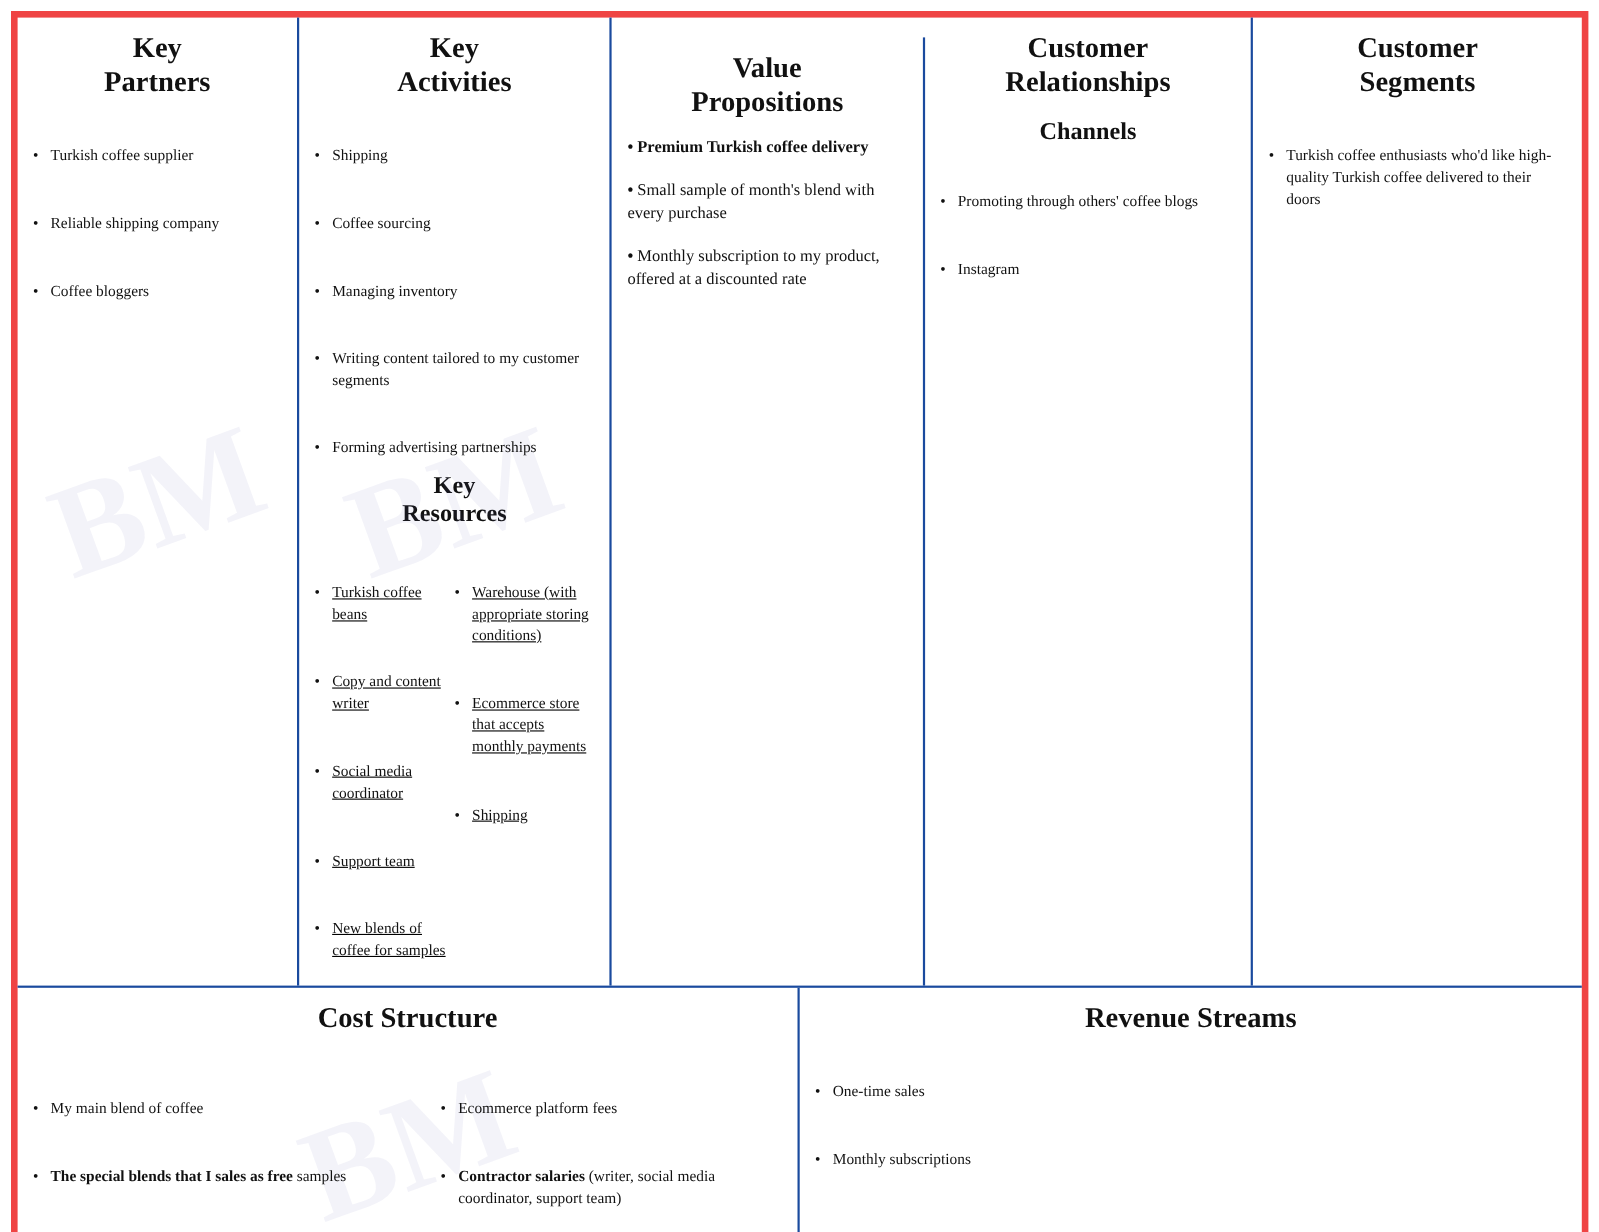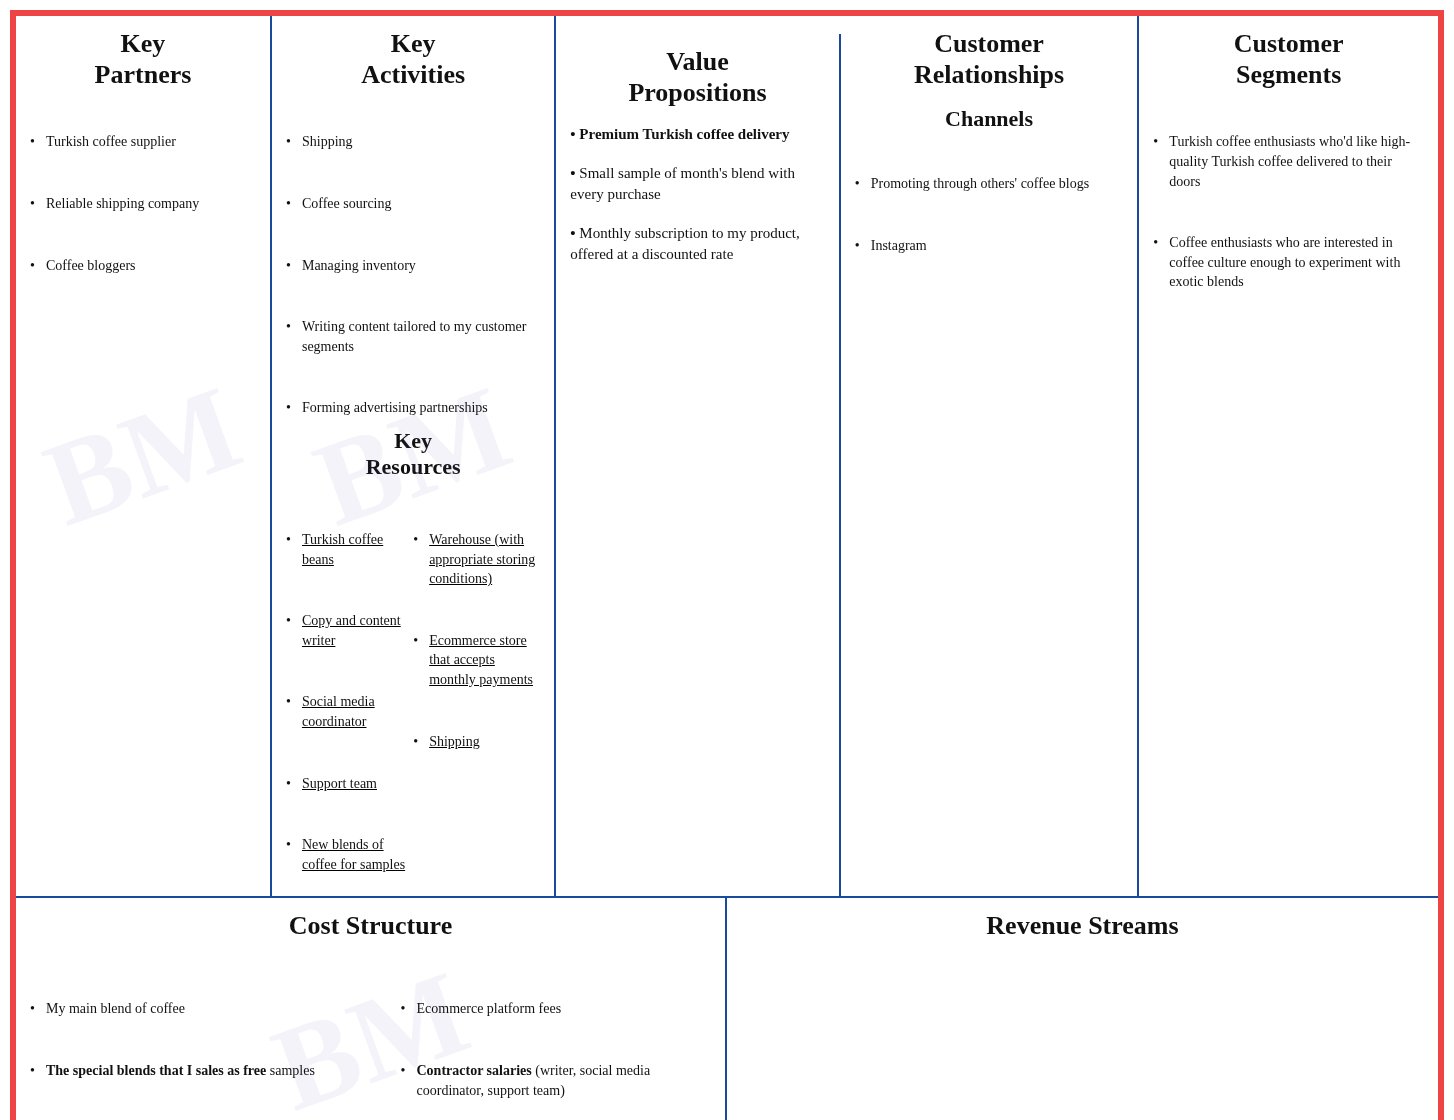--- a/index.html
+++ b/index.html
@@ -204,21 +204,20 @@
       <ul class="bullet-list">
         <li>Promoting through others' coffee blogs</li>
         <li>Instagram</li>
       </ul>
     </div>
 
     <div class="cell col-customer-seg">
       <div class="cell-title serif-large">Customer<br>Segments</div>
       <ul class="bullet-list">
         <li>Turkish coffee enthusiasts who'd like high-quality Turkish coffee delivered to their doors</li>
-        <li>Coffee enthusiasts who are interested in coffee culture enough to experiment with exotic blends</li>
       </ul>
     </div>
 
   </div>
 
   <div class="bottom-row">
 
     <div class="cell col-cost">
       <div class="watermark">BM</div>
       <div class="cell-title serif-large">Cost Structure</div>
@@ -236,17 +235,19 @@
             <li><strong>Contractor salaries</strong> <span>(writer, social media coordinator, support team)</span></li>
             <li>Shipping</li>
           </ul>
         </div>
       </div>
     </div>
 
     <div class="cell col-revenue">
       <div class="cell-title serif-large">Revenue Streams</div>
       <ul class="bullet-list">
+        <li>One-time sales</li>
+        <li>Monthly subscriptions</li>
       </ul>
     </div>
 
   </div>
 </div>
 
 </body></html>

